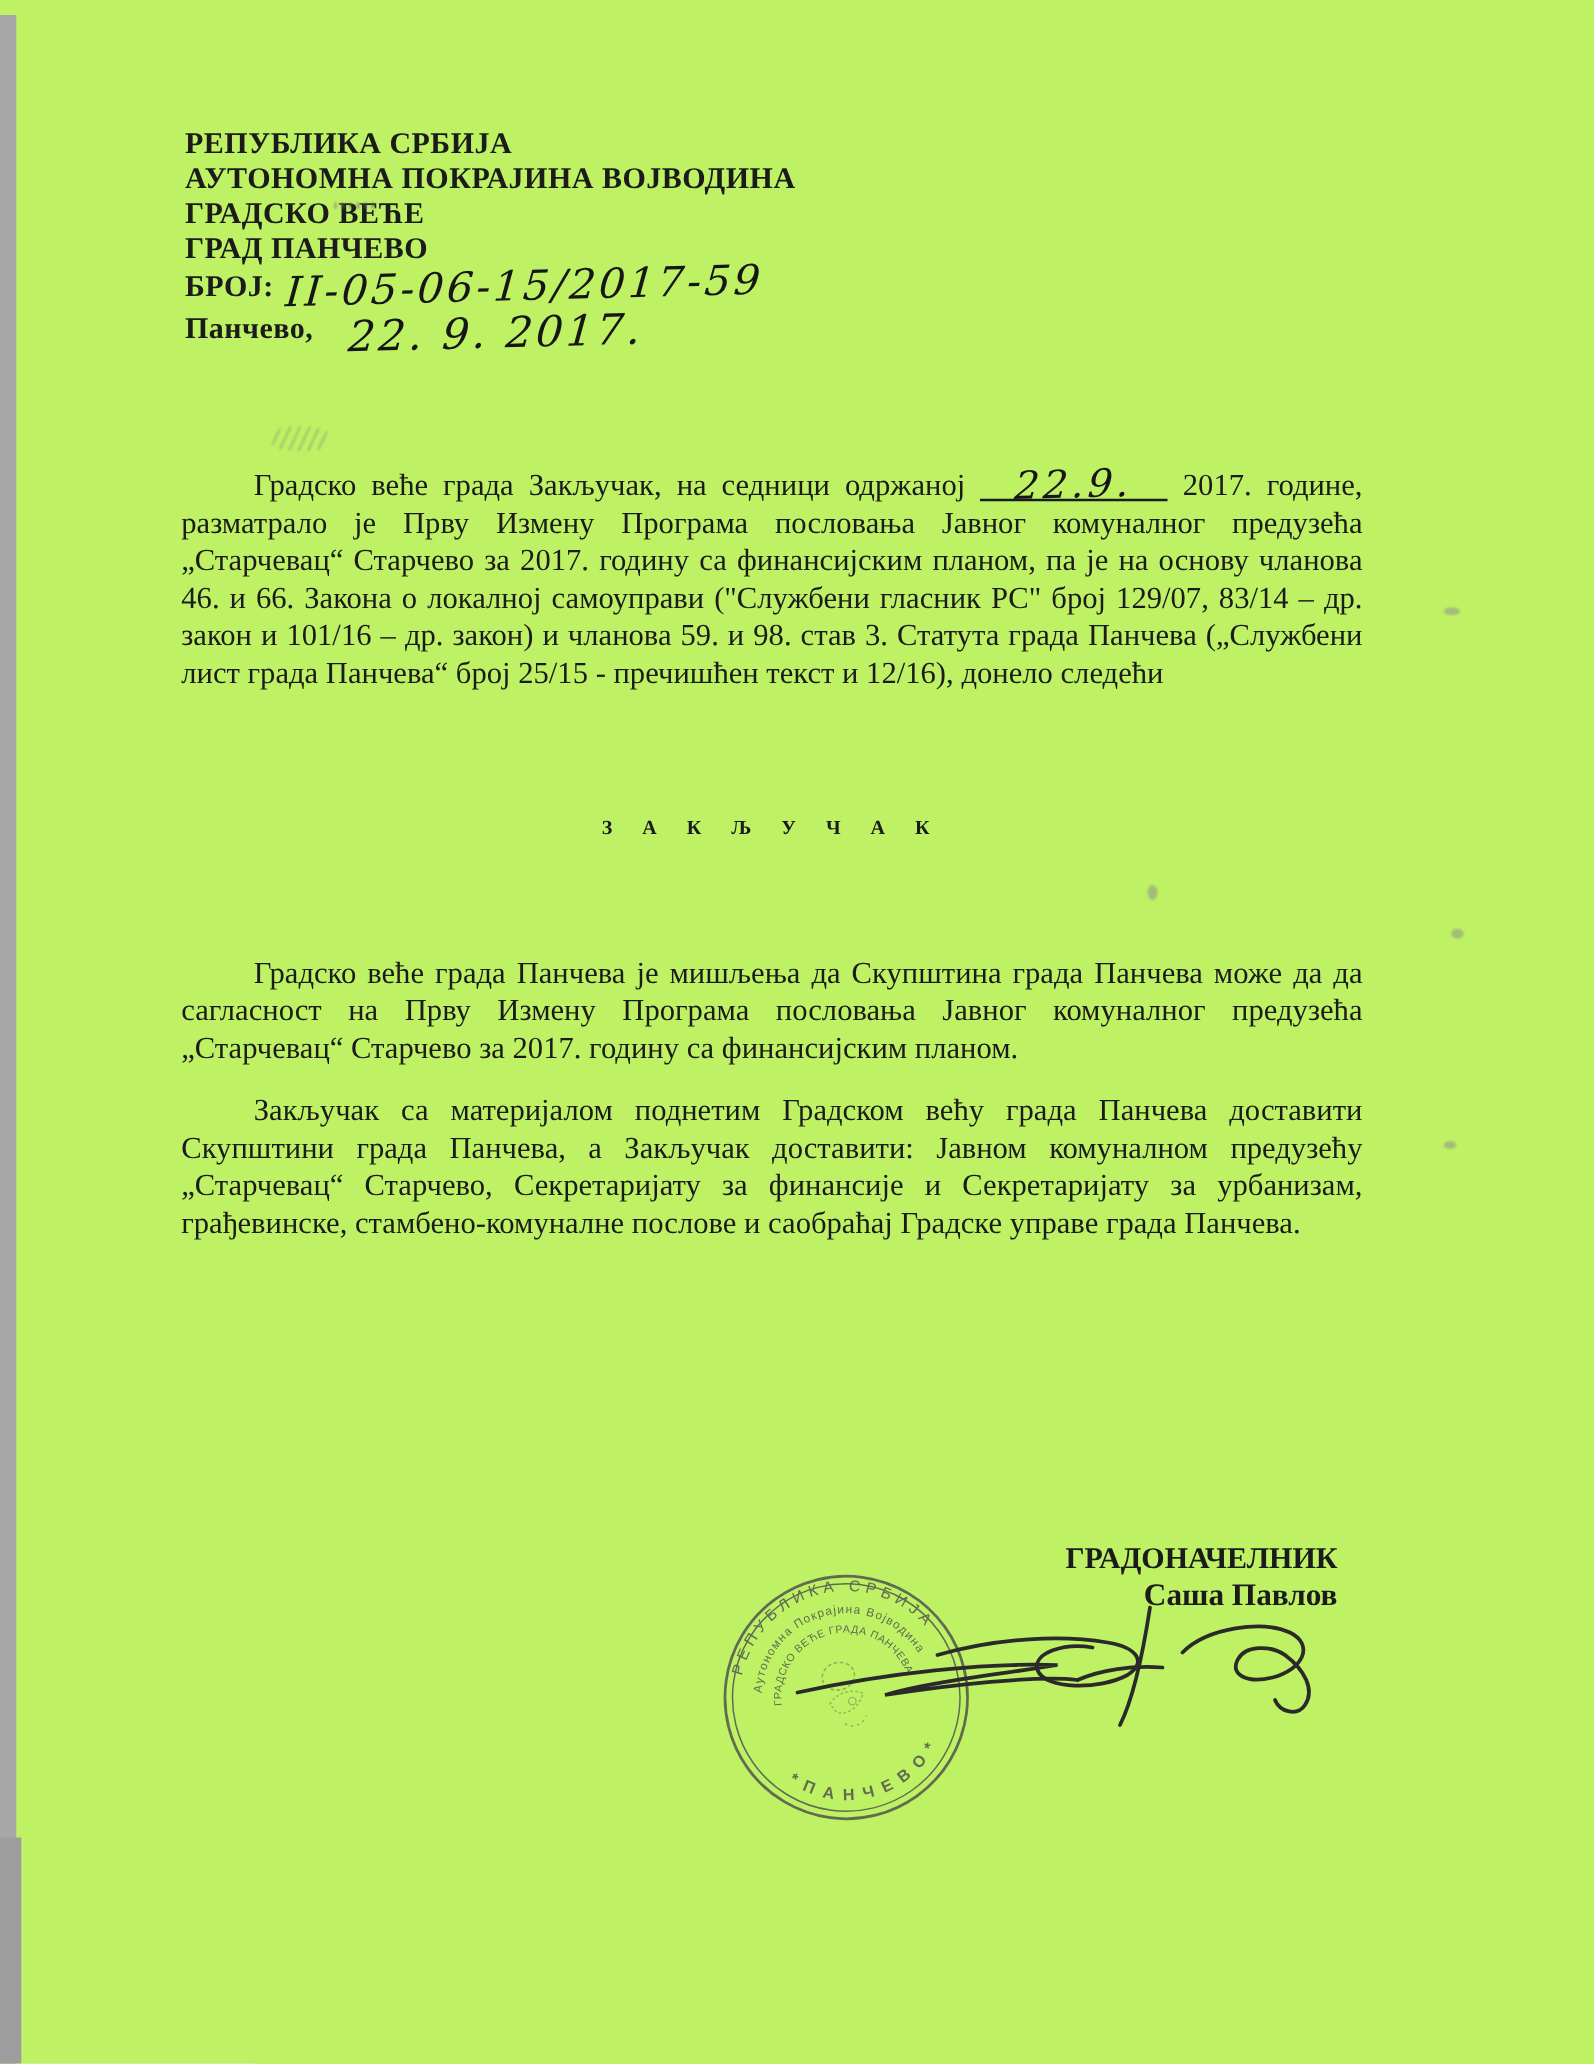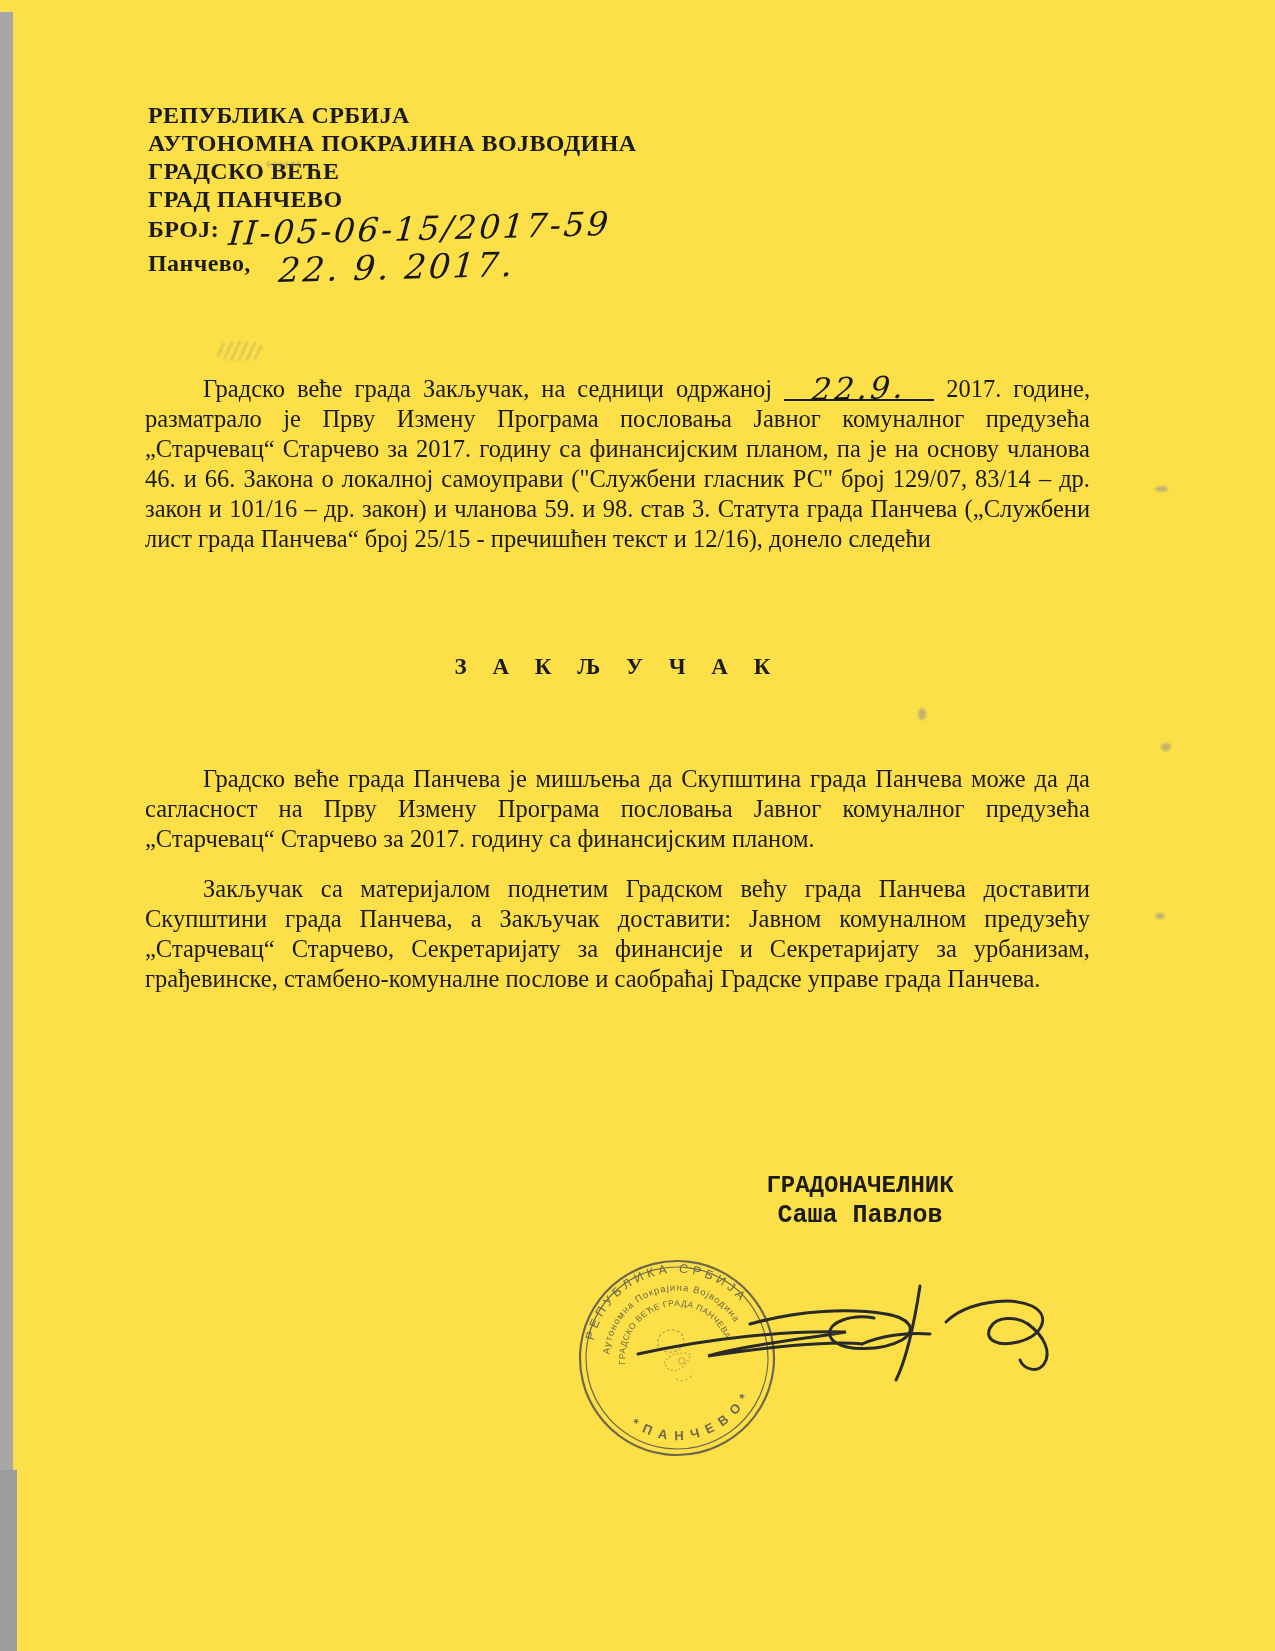--- a/index.html
+++ b/index.html
@@ -1,19 +1,19 @@
 <!DOCTYPE html>
 <html><head>
 <meta charset="utf-8">
 <style>
   html,body{margin:0;padding:0;background:#e8e8e8;}
   .page{
     position:relative;
     width:1275px;height:1651px;
-    background:#fde047;
+    background:#bef264;
     overflow:hidden;
     font-family:"Liberation Serif",serif;
     color:#1b1b1b;
   }
   .scan-strip{
     position:absolute;left:0;top:12px;width:13px;height:1639px;
     background:#a7a7a7;
   }
   .scan-strip-foot{
     position:absolute;left:0;top:1470px;width:17px;height:181px;
@@ -55,30 +55,29 @@
     width:150px;
     border-bottom:2px solid #1b1b1b;
     text-align:center;
     text-indent:0;
     line-height:20px;
   }
   .hw-inline{font-size:31px;letter-spacing:3px;vertical-align:-2px;}
   .heading{
     position:absolute;left:145px;top:654px;width:945px;
     text-align:center;font-weight:bold;
-    font-size:23px;letter-spacing:10px;
+    font-size:16px;letter-spacing:10px;
     margin:0;
   }
   
   .sig-block{
-    position:absolute;left:650px;top:1171px;width:420px;
-    text-align:center;font-weight:bold;
+    position:absolute;left:650px;top:1232px;width:420px;
+    text-align:right;font-weight:bold;
     font-size:24px;line-height:30px;
     white-space:nowrap;
-    font-family:Liberation Mono, monospace;
   }
   .sig-name{font-size:25px;}
   
   .stamp{
     position:absolute;left:575px;top:1256px;width:204px;height:204px;
     opacity:.82;
   }
   .stamp svg{display:block;}
   
   .autograph{

